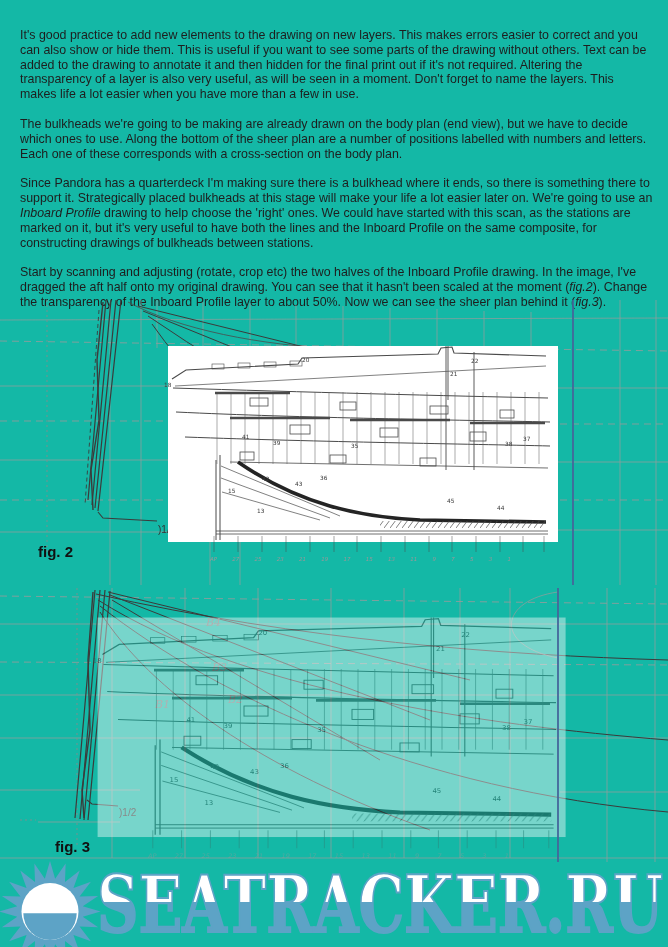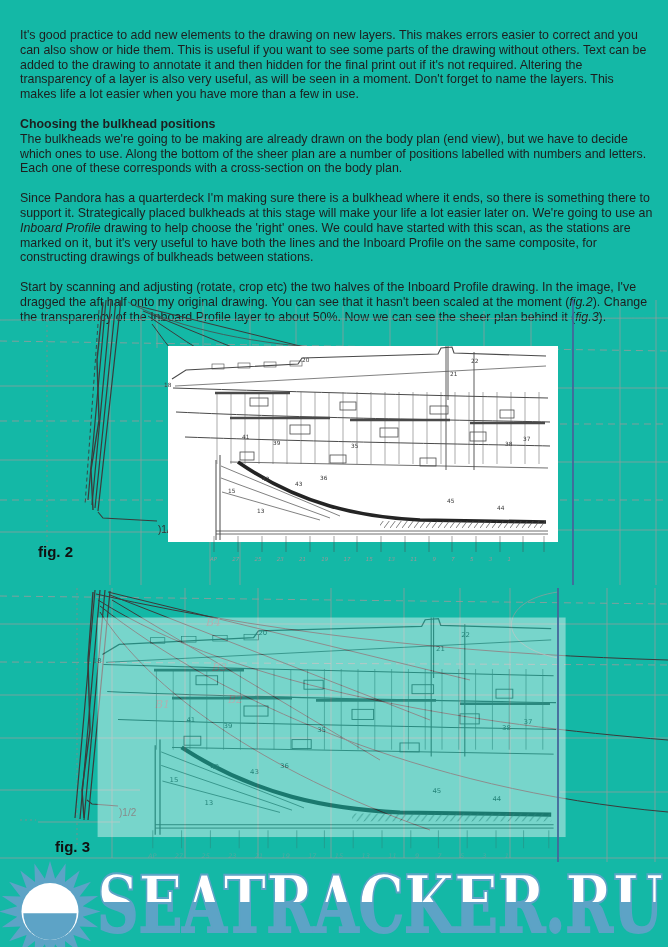--- a/index.html
+++ b/index.html
@@ -26,21 +26,20 @@
   .sun{position:absolute;left:-10px;top:4px;}
   .wmtext{position:absolute;left:95px;top:2px;}
 </style>
 </head>
 <body>
 
 <div class="page">
 
   <div class="textblock">
     <p>It's good practice to add new elements to the drawing on new layers. This makes errors easier to correct and you can also show or hide them. This is useful if you want to see some parts of the drawing without others. Text can be added to the drawing to annotate it and then hidden for the final print out if it's not required.  Altering the transparency of a layer is also very useful, as will be seen in a moment. Don't forget to name the layers. This makes life a lot easier when you have more than a few in use.</p>
-    <h3>Choosing the bulkhead positions</h3>
     <p>The bulkheads we're going to be making are already drawn on the body plan (end view), but we have to decide which ones to use. Along the bottom of the sheer plan are a number of positions labelled with numbers and letters. Each one of these corresponds with a cross-section on the body plan.</p>
     <p><span>Since Pandora has a quarterdeck I'm making sure there is a bulkhead where it ends, so there is something there to support it. Strategically placed bulkheads at this stage will make your life a lot easier later on. We're going to use an </span><i>Inboard Profile</i><span> drawing to help choose the 'right' ones. We could have started with this scan, as the stations are marked on it, but it's very useful to have both the lines and the Inboard Profile on the same composite, for constructing drawings of bulkheads between stations.</span></p>
     <p><span>Start by scanning and adjusting (rotate, crop etc) the two halves of the Inboard Profile drawing. In the image, I've dragged the aft half onto my original drawing. You can see that it hasn't been scaled at the moment (</span><i>fig.2</i><span>). Change the transparency of the Inboard Profile layer to about 50%. Now we can see the sheer plan behind it (</span><i>fig.3</i><span>).</span></p>
   </div>
 
   <svg id="fig2" class="fig-svg" width="668" height="290" viewBox="0 300 668 290" xmlns="http://www.w3.org/2000/svg">
     <defs>
       <pattern id="frames" width="14" height="10" patternUnits="userSpaceOnUse">
         <path d="M7,0 V10" stroke="#5a5a5a" stroke-width="0.6"></path>
       </pattern>

